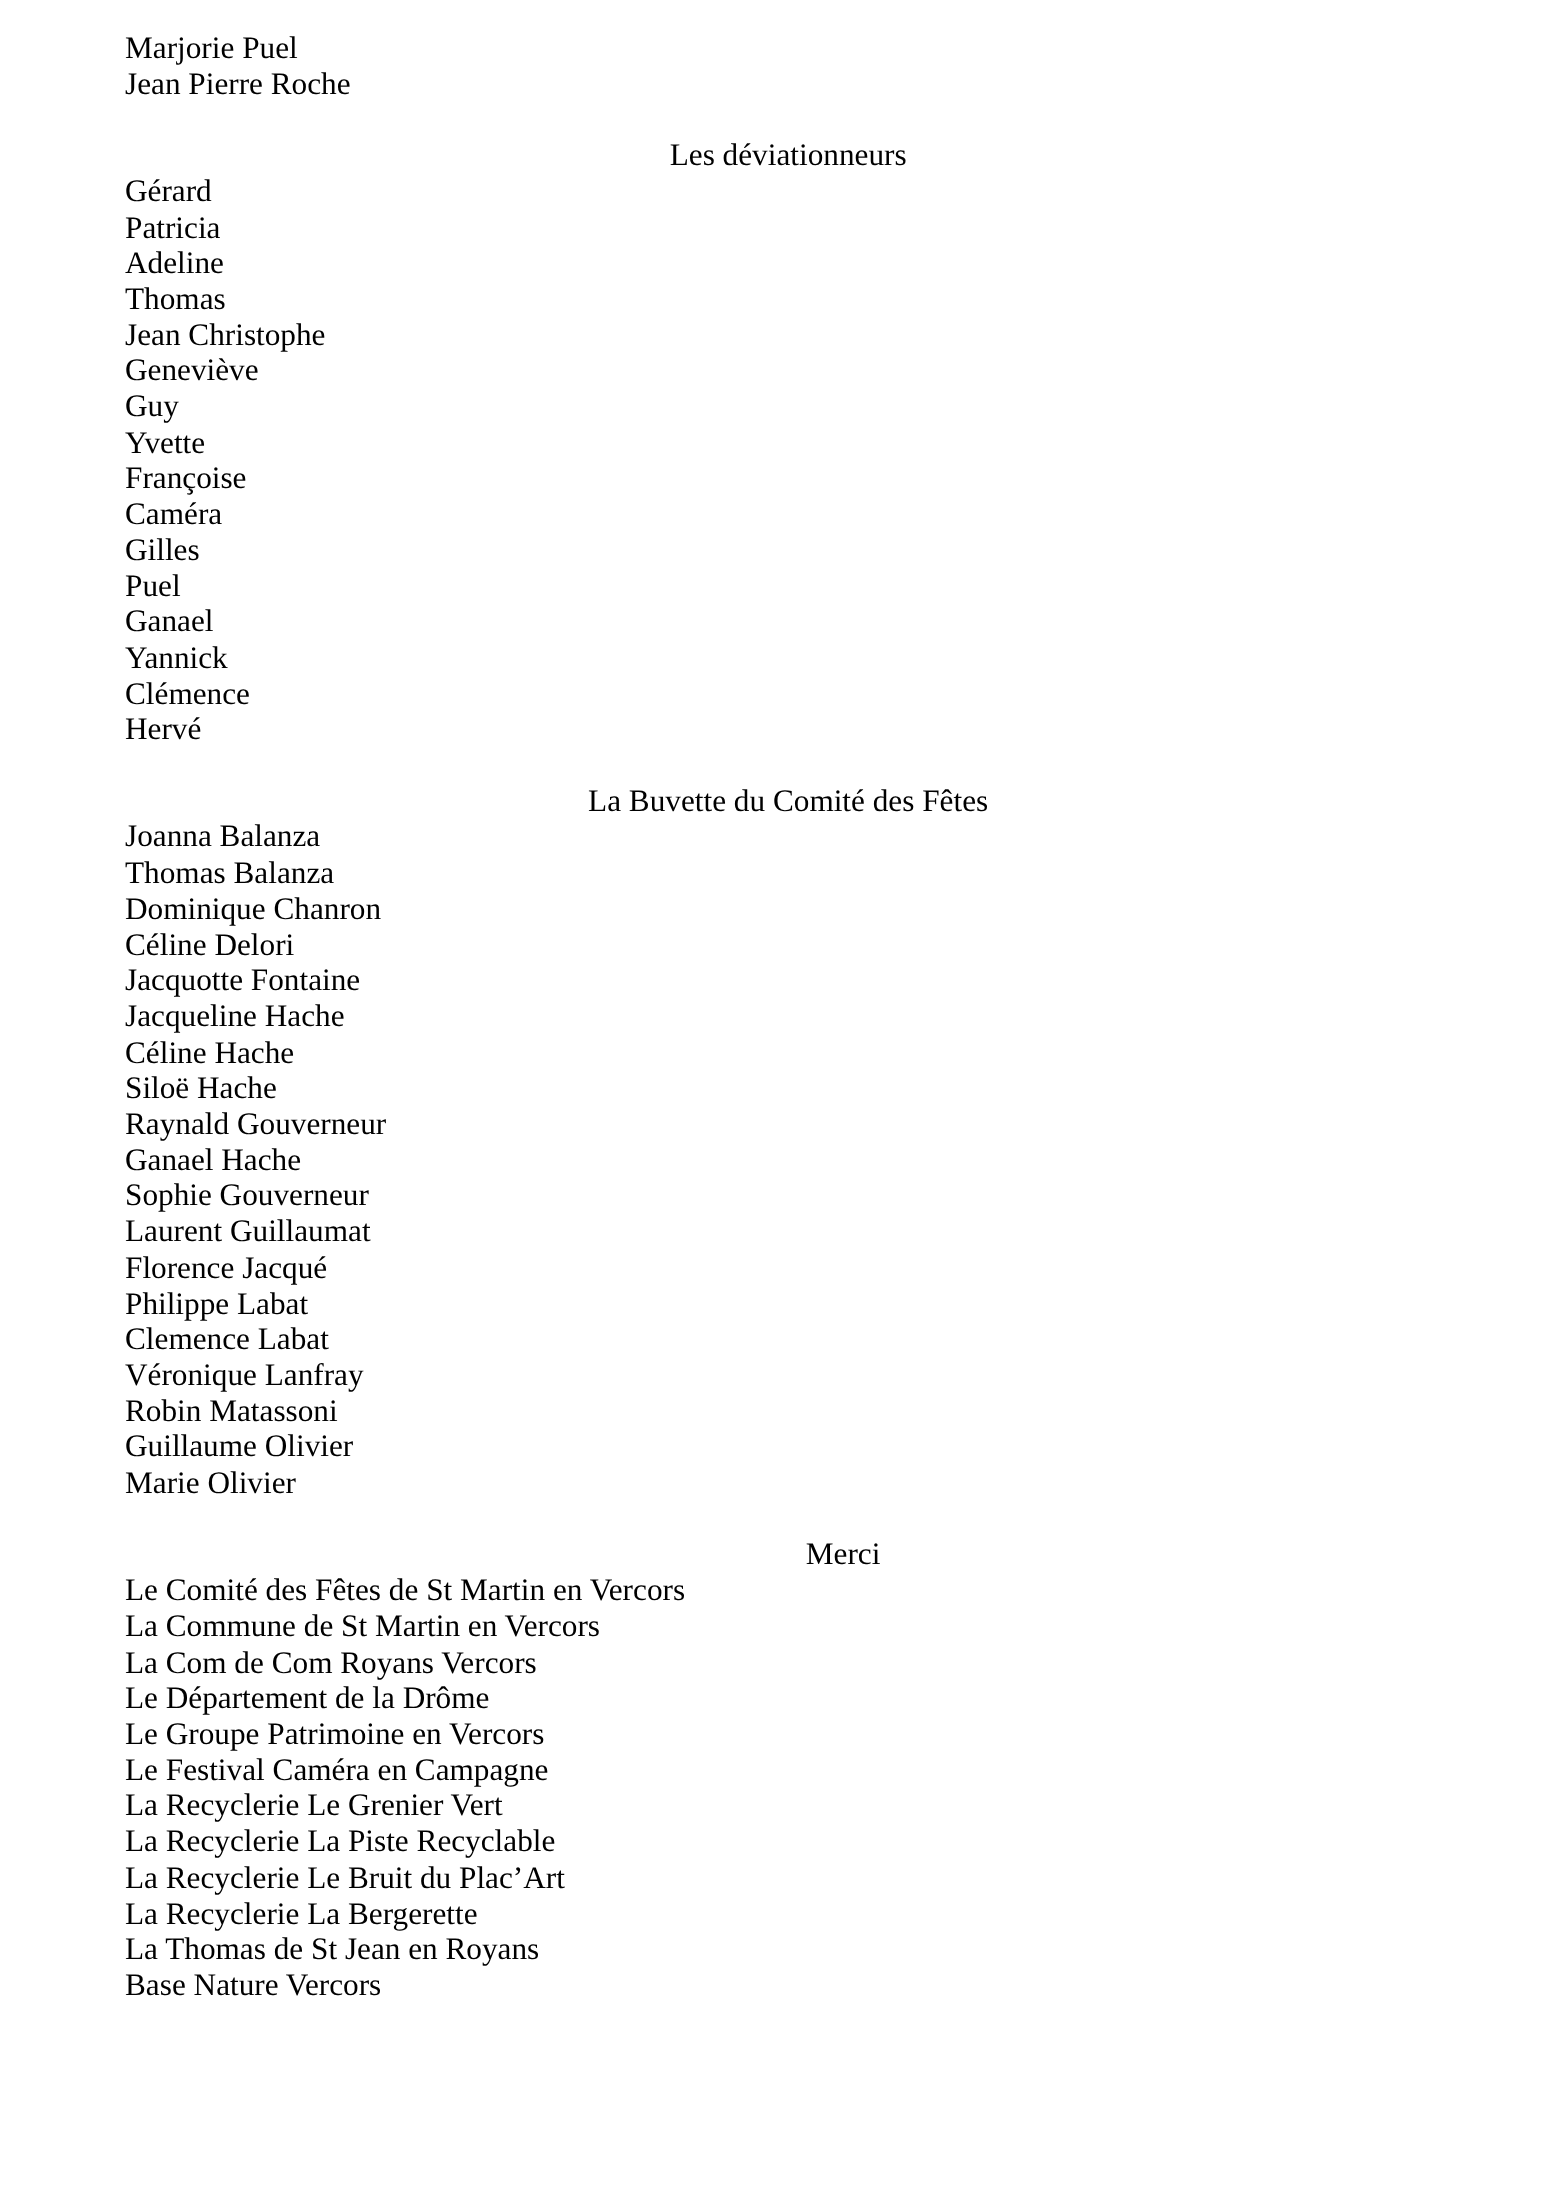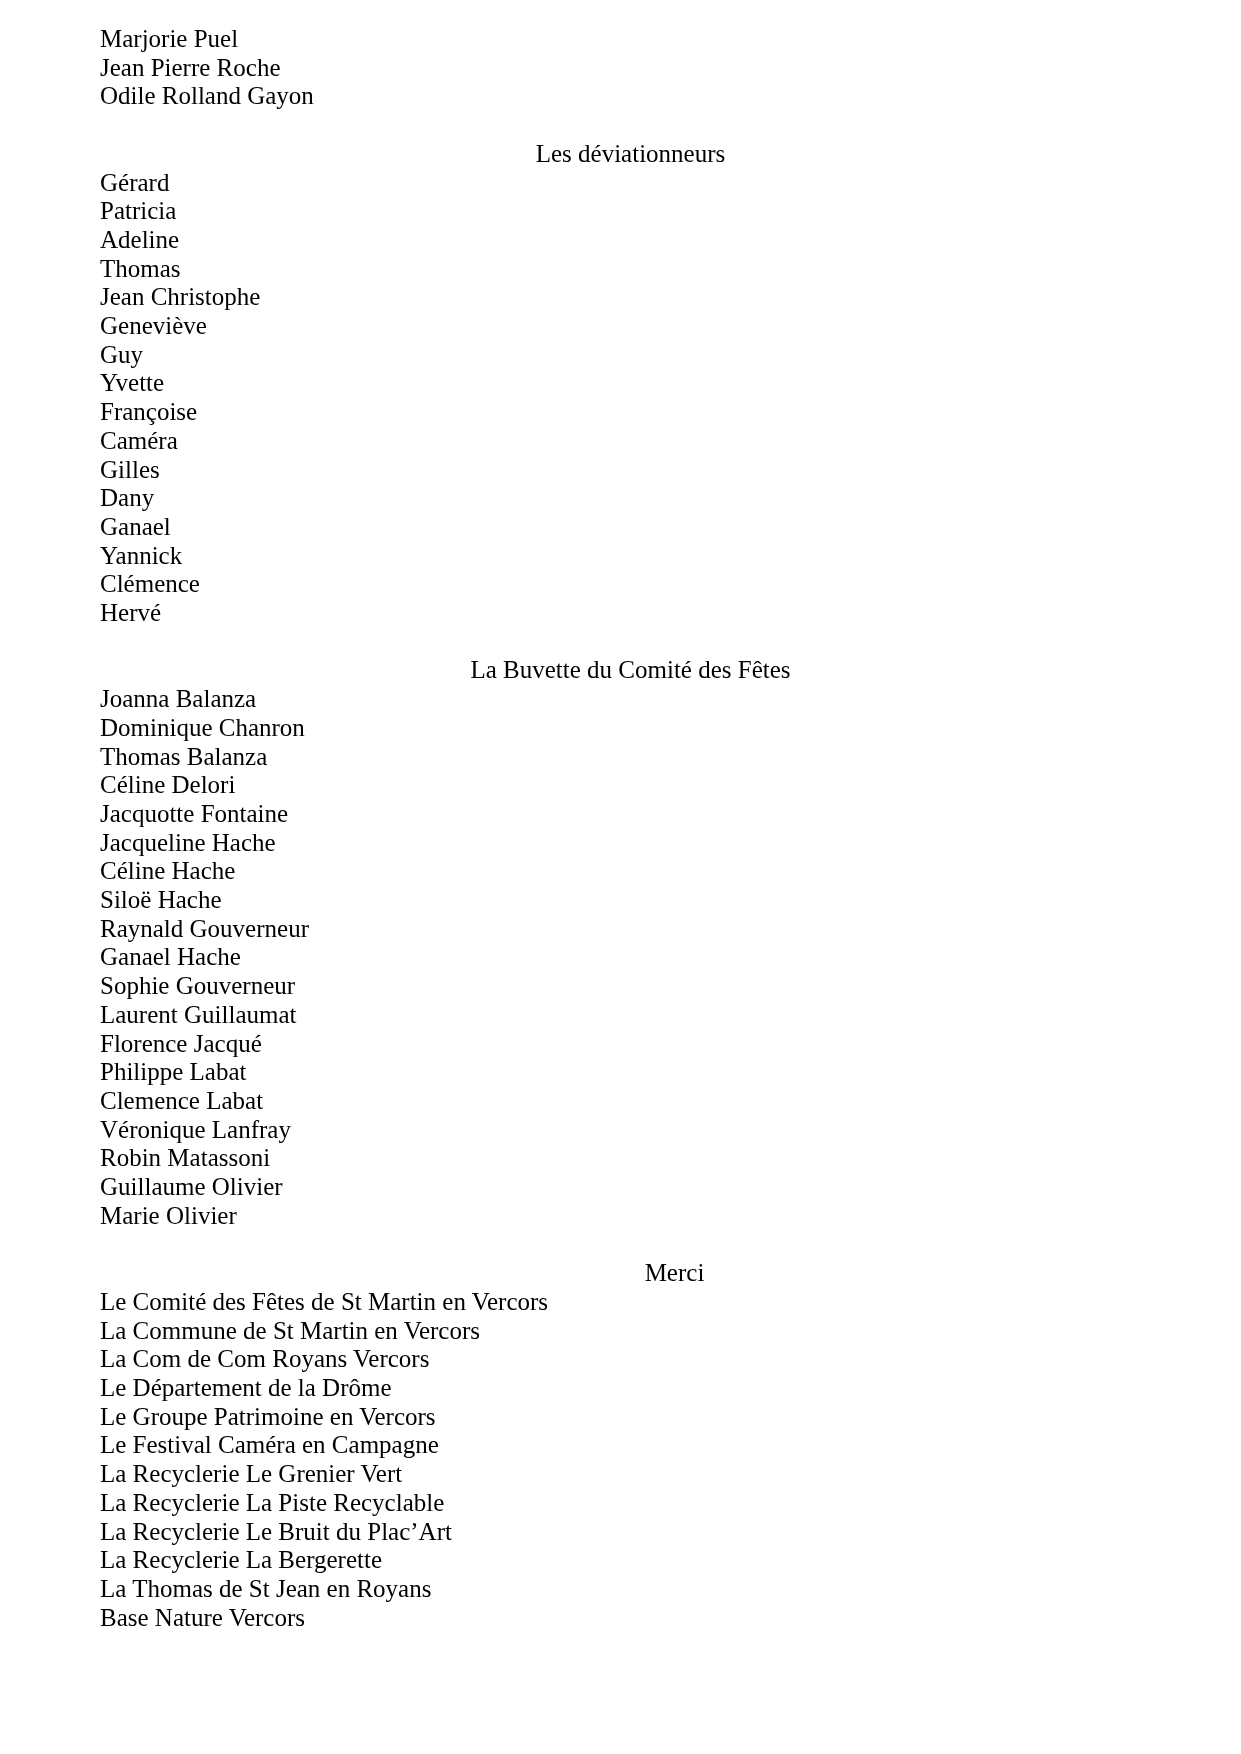--- a/index.html
+++ b/index.html
@@ -35,48 +35,47 @@
   }
 </style>
 </head>
 <body>
 
 <div class="page">
 
   <div>
     <div class="line">Marjorie Puel</div>
     <div class="line">Jean Pierre Roche</div>
-    <div class="line">Odile Rolland Gayon</div>
   </div>
 
   <div>
     <div class="heading">Les déviationneurs</div>
     <div class="line">Gérard</div>
     <div class="line">Patricia</div>
     <div class="line">Adeline</div>
     <div class="line">Thomas</div>
     <div class="line">Jean Christophe</div>
     <div class="line">Geneviève</div>
     <div class="line">Guy</div>
     <div class="line">Yvette</div>
     <div class="line">Françoise</div>
     <div class="line">Caméra</div>
     <div class="line">Gilles</div>
-    <div class="line">Dany</div>
+    <div class="line">Puel</div>
     <div class="line">Ganael</div>
     <div class="line">Yannick</div>
     <div class="line">Clémence</div>
     <div class="line">Hervé</div>
   </div>
 
   <div>
     <div class="heading">La Buvette du Comité des Fêtes</div>
     <div class="line">Joanna Balanza</div>
+    <div class="line">Thomas Balanza</div>
     <div class="line">Dominique Chanron</div>
-    <div class="line">Thomas Balanza</div>
     <div class="line">Céline Delori</div>
     <div class="line">Jacquotte Fontaine</div>
     <div class="line">Jacqueline Hache</div>
     <div class="line">Céline Hache</div>
     <div class="line">Siloë Hache</div>
     <div class="line">Raynald Gouverneur</div>
     <div class="line">Ganael Hache</div>
     <div class="line">Sophie Gouverneur</div>
     <div class="line">Laurent Guillaumat</div>
     <div class="line">Florence Jacqué</div>

